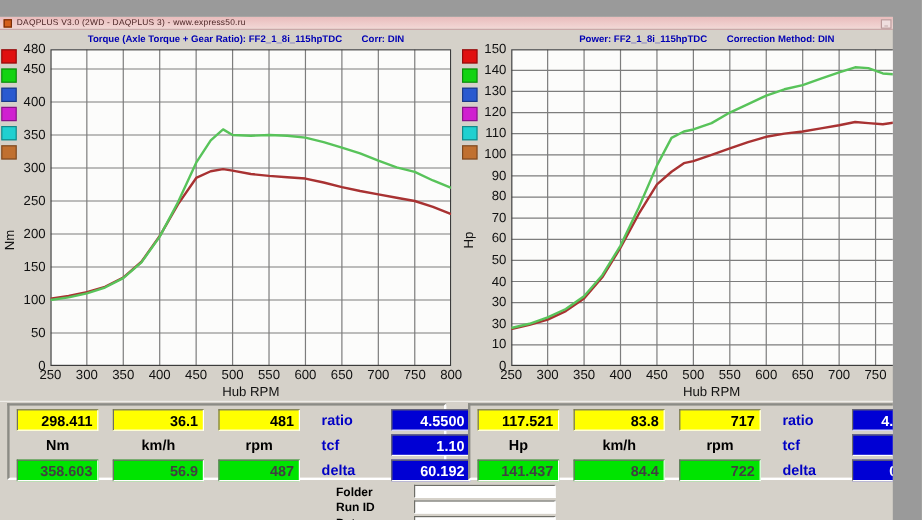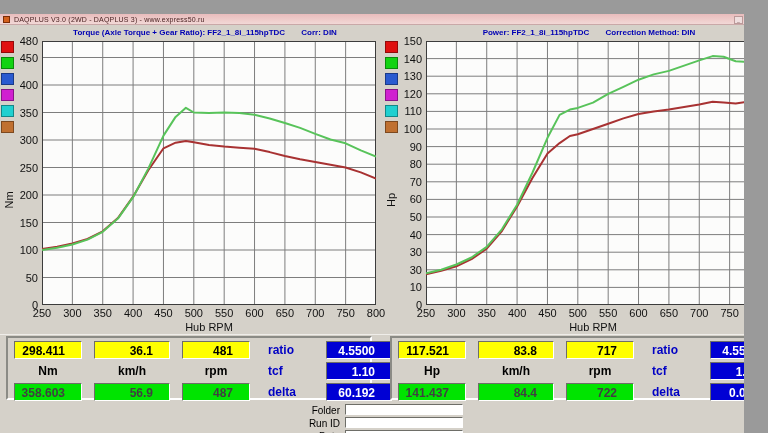--- a/index.html
+++ b/index.html
@@ -66,32 +66,32 @@
     grid-template-columns:68px 76px 68px 52px 66px;
     grid-template-rows:18px 16px 18px;
     column-gap:12px; row-gap:4px;
     padding:3px 0 0 6px;
     align-items:center;
   }
   .readout-panel.left  { left:6px; }
   .readout-panel.right { left:390px; }
   .field {
     height:18px; font-size:12px; font-weight:bold; text-align:right;
-    padding:2px 16px 0 2px; overflow:hidden;
+    padding:2px 4px 0 2px; overflow:hidden;
     border-top:1px solid #6e6e68; border-left:1px solid #6e6e68;
     border-bottom:1px solid #fff; border-right:1px solid #fff;
   }
   .field.yellow { background:#ffff00; color:#000; }
   .field.green  { background:#00e400; color:#404040; }
   .field.blue   { background:#0000d4; color:#fff; }
   .unit-label { font-size:12px; font-weight:bold; color:#000; text-align:center; }
   .side-label { font-size:12px; font-weight:bold; color:#0000c4; text-align:left; padding-left:6px; }
   .form-label {
-    position:absolute; width:60px; text-align:right;
-    font-size:10px; font-weight:normal; color:#000;
+    position:absolute; width:60px; text-align:left;
+    font-size:10px; font-weight:bold; color:#000;
   }
   .form-input {
     position:absolute; width:118px; height:11px; background:#fff;
     border-top:1px solid #6e6e68; border-left:1px solid #6e6e68;
     border-bottom:1px solid #fff; border-right:1px solid #fff;
     font-size:9px; font-family:"Liberation Sans",sans-serif; padding:0 2px;
   }
   .bottom-bar {
     position:absolute; left:200px; top:429px; width:345px; height:4px;
     background:#2b2b2b;

